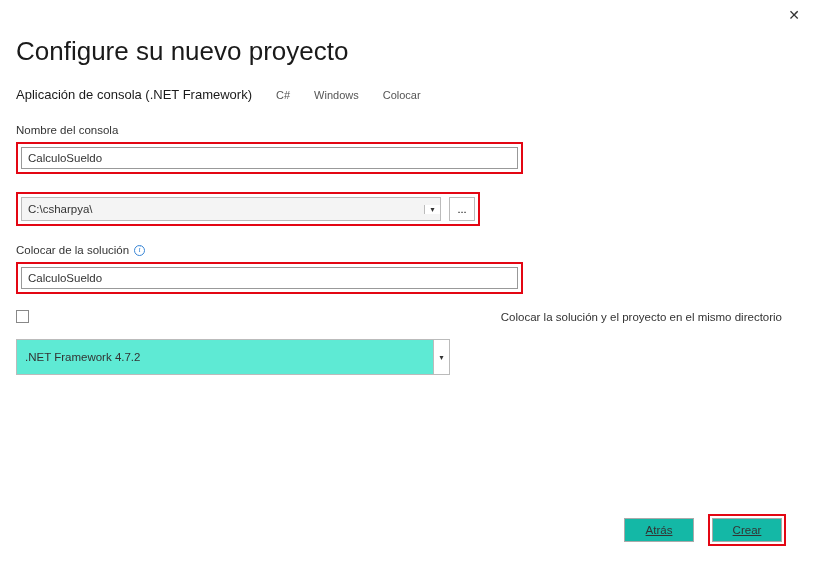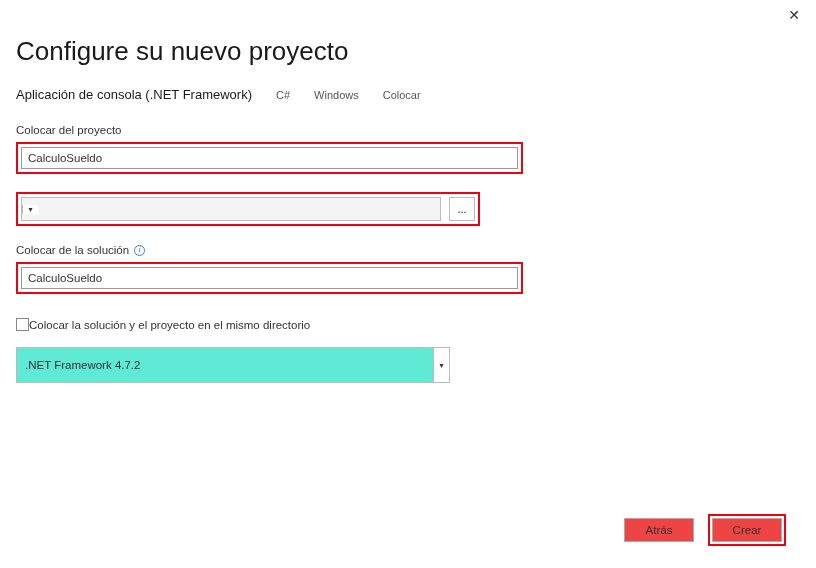--- a/index.html
+++ b/index.html
@@ -115,22 +115,23 @@
       background: #fff;
       font-size: 11px;
       cursor: pointer;
       display: flex;
       align-items: center;
       justify-content: center;
     }
     .check-row {
       display: flex;
       align-items: center;
-      margin-top: 24px;
+      margin-top: 16px;
       margin-bottom: 16px;
+      justify-content: space-between;
     }
     .checkbox {
       width: 13px;
       height: 13px;
       border: 1px solid #888;
       background: #fff;
       cursor: pointer;
     }
     .check-label {
       font-size: 11.5px;
@@ -169,55 +170,57 @@
       bottom: 22px;
       right: 30px;
       display: flex;
       gap: 14px;
       align-items: center;
     }
     .btn {
       width: 70px;
       height: 24px;
       border: 1px solid #aaa;
-      background: #ef4444;
-      font-size: 11.5px;
-      color: #333;
-      cursor: pointer;
-      display: flex;
-      align-items: center;
-      justify-content: center;
+      background: #14b8a6;
+      font-size: 11.5px;
+      color: #333;
+      cursor: pointer;
+      display: flex;
+      align-items: center;
+      justify-content: center;
+      text-decoration: underline;
     }
   </style>
 </head>
 <body>
 
 <div class="close-btn">✕</div>
 
 <div class="content">
   <h1>Configure su nuevo proyecto</h1>
 
   <div class="sub-row">
     <span class="subtitle">Aplicación de consola (.NET Framework)</span>
     <span class="tag">C#</span>
     <span class="tag">Windows</span>
     <span class="tag">Colocar</span>
   </div>
 
   <div class="field-group">
-    <div class="field-label">Colocar del proyecto</div>
+    <div class="field-label">Nombre del consola</div>
     <div class="highlight-wrap">
       <input class="text-input" type="text" value="CalculoSueldo" style="">
     </div>
   </div>
 
   <div class="field-group">
     <div class="highlight-wrap">
       <div class="loc-row">
         <div class="combo">
+          <input class="combo-input" type="text" value="C:\csharpya\" style="">
           <div class="combo-arrow">▾</div>
         </div>
         <div class="browse-btn">...</div>
       </div>
     </div>
   </div>
 
   <div class="field-group" style="margin-bottom:6px;">
     <div class="field-label">
       <span>Colocar de la solución</span>

